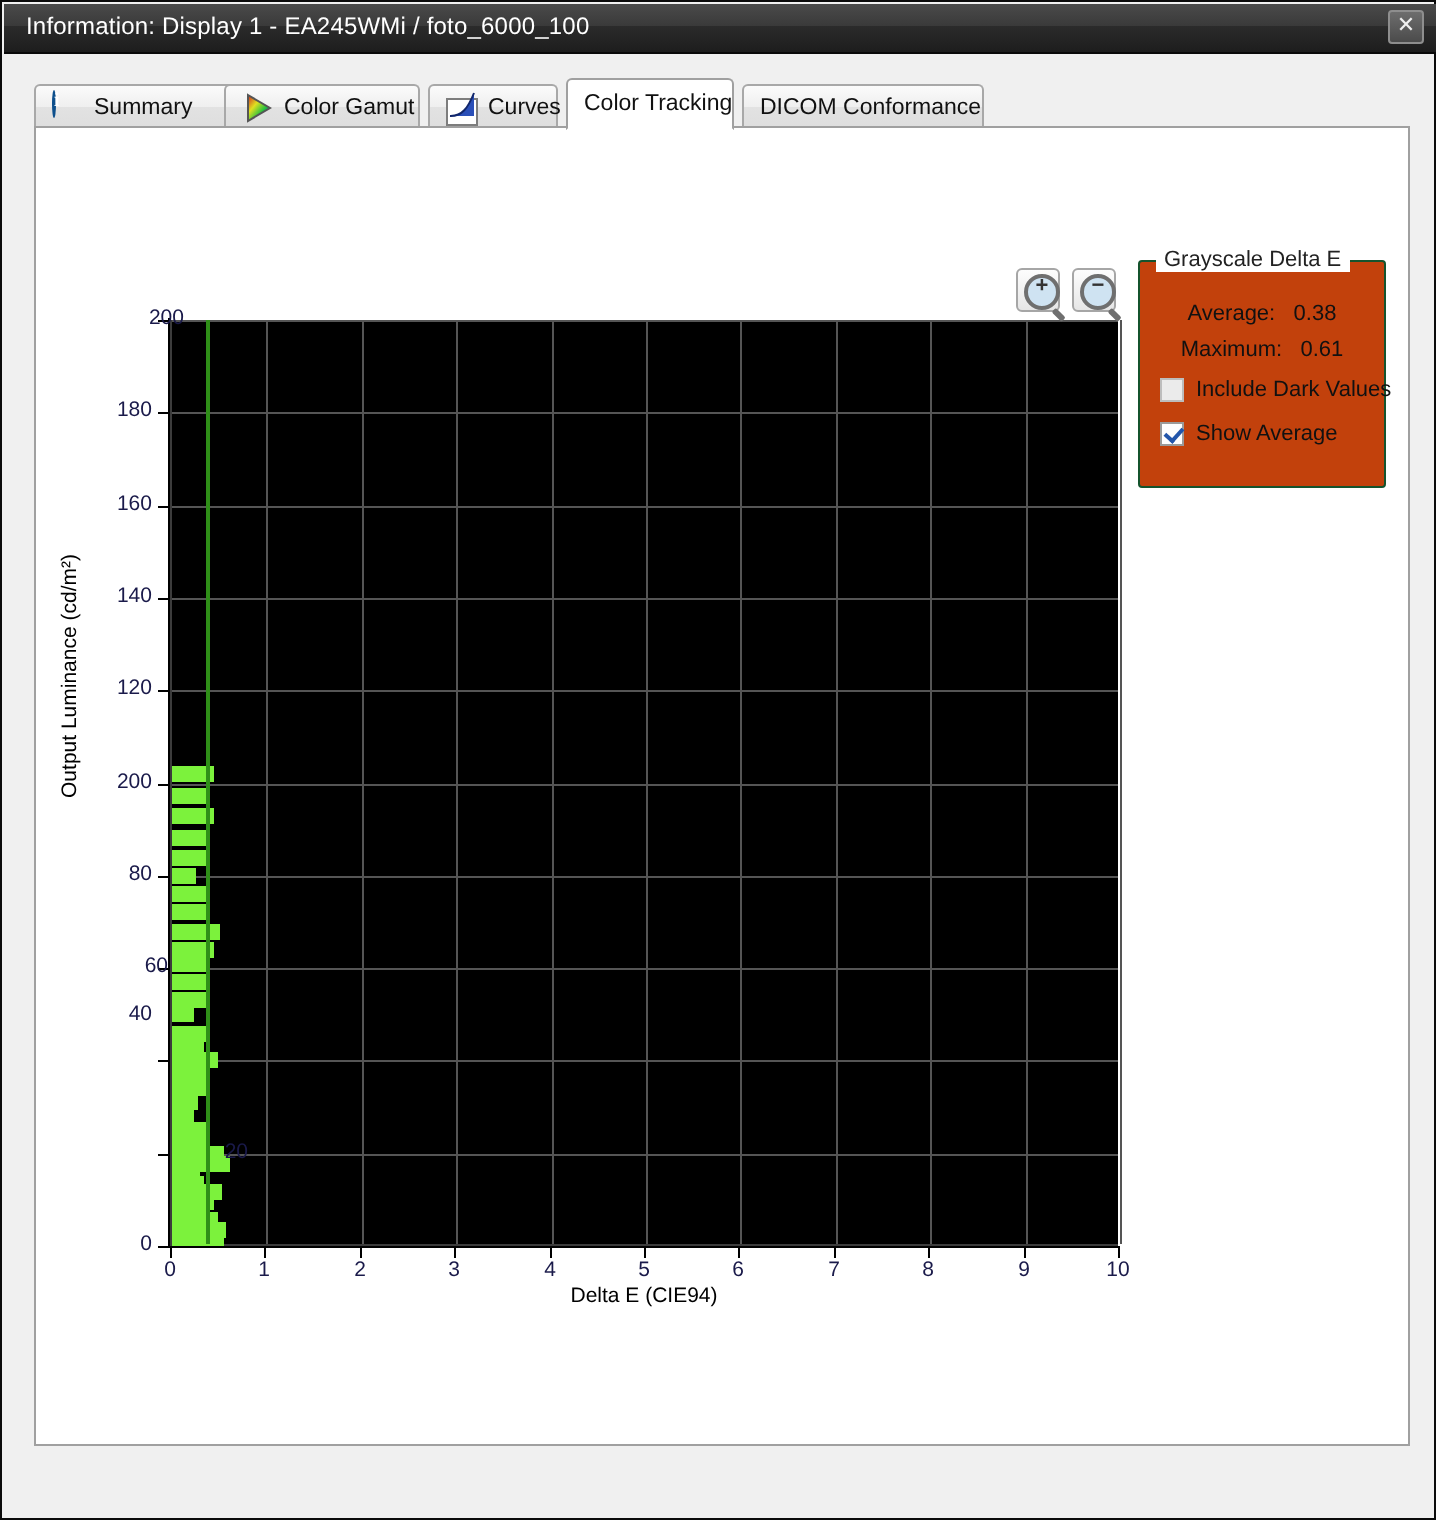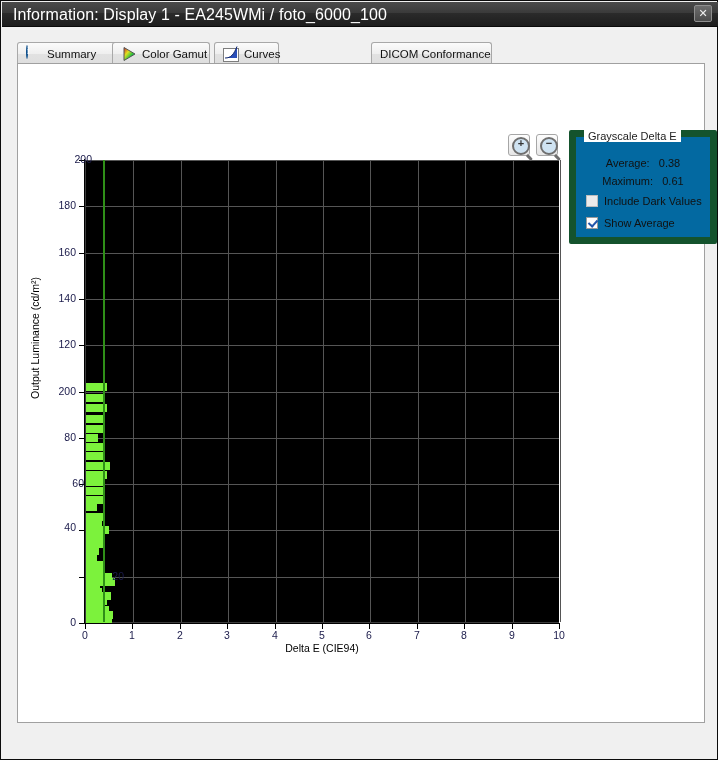--- a/index.html
+++ b/index.html
@@ -17,21 +17,21 @@
     border:1px solid #0b0b0b;
     background:#f0f0f0;
   }
   #titlebar{
     position:absolute;left:1px;top:1px;width:716px;height:24px;
     background:linear-gradient(to bottom,#4a4a4a 0%,#3a3a3a 45%,#2b2b2b 46%,#1d1d1d 100%);
     border-bottom:1px solid #0a0a0a;
   }
   #title-text{
     position:absolute;left:11px;top:4px;
-    color:#ffffff;font-size:16px;letter-spacing:.1px;
+    color:#ffffff;font-size:12px;letter-spacing:.1px;
     white-space:nowrap;
   }
   #close-btn{
     position:absolute;right:6px;top:3px;width:18px;height:17px;
     box-sizing:border-box;
     background:linear-gradient(to bottom,#6d6d6d,#4b4b4b);
     border:1px solid #8e8e8e;border-radius:2px;
     cursor:pointer;
   }
   #close-btn .x{
@@ -134,24 +134,24 @@
   .mag{position:absolute;left:3px;top:2px;width:14px;height:14px;
        border:2px solid #6f6f6f;border-radius:50%;background:#cfe3f2;}
   .mag:after{content:"";position:absolute;right:-5px;bottom:-5px;
        width:7px;height:2.5px;background:#6f6f6f;transform:rotate(45deg);
        border-radius:1px;}
   .magsign{position:absolute;left:0;top:-3px;width:100%;text-align:center;
        font-size:11px;color:#333;font-weight:bold;line-height:14px;}
 
   
   #sidepanel{
-    position:absolute;left:551px;top:66px;width:148px;height:114px;
-    box-sizing:border-box;
-    border:7px solid #14532d;border-radius:2px;
-    background:#0369a1;
+    position:absolute;left:551px;top:66px;width:124px;height:114px;
+    box-sizing:border-box;
+    border:1px solid #14532d;border-radius:2px;
+    background:#c2410c;
   }
   #sidepanel .legend{
     position:absolute;left:8px;top:-7px;background:#fff;padding:0 4px;
     font-size:11px;color:#222;white-space:nowrap;
   }
   .statrow{
     position:absolute;left:0;width:100%;text-align:center;font-size:11px;color:#111;
   }
   .chkrow{
     position:absolute;left:10px;display:flex;align-items:center;cursor:pointer;
@@ -200,20 +200,23 @@
               <polygon points="3,1.5 14,8 3,14.5" fill="url(#gg)" stroke="#555" stroke-width="1"></polygon>
             </svg></span>
           <span class="tlabel">Color Gamut</span>
         </div>
         <div class="tab" style="left: 197px; width: 65px;">
           <span class="ticon"><span class="icon-curves"><svg width="14" height="13" viewBox="0 0 14 13">
                 <path d="M1 12 C7 12.2 10 8 13 0.5 L13 12 Z" fill="#2a4fb8"></path>
                 <path d="M1 12 C7 12.2 10 8 13 0.5" stroke="#11266b" fill="none" stroke-width="1"></path>
               </svg></span></span>
           <span class="tlabel">Curves</span>
+        </div>
+        <div class="tab active" style="left: 266px; width: 84px;">
+          <span class="tlabel">Color Tracking</span>
         </div>
         <div class="tab" style="left: 354px; width: 121px;">
           <span class="tlabel">DICOM Conformance</span>
         </div>
       </div>
 
     <div id="tabpanel">
 
       <div id="chart-wrap">
         <div id="plot">
@@ -275,21 +278,21 @@
           </div>
         <div class="axis-line-y"></div>
         <div class="axis-line-x"></div>
         <div id="ylabel">Output Luminance (cd/m²)</div>
         <div id="xlabel">Delta E (CIE94)</div>
       <div class="tick-y" style="top: 559px;"></div>
           <div class="lbl-y" style="left: 0px; width: 58px; top: 552px;">0</div>
           <div class="tick-y" style="top: 513px;"></div>
           <div class="lbl-y" style="left: 0px; width: 58px; top: 506px; margin-left: 48px;">20</div>
           <div class="tick-y" style="top: 466px;"></div>
-          <div class="lbl-y" style="left: 0px; width: 58px; top: 457px;">40</div>
+          <div class="lbl-y" style="left: 0px; width: 58px; top: 437px;">40</div>
           <div class="tick-y" style="top: 420px;"></div>
           <div class="lbl-y" style="left: 0px; width: 66px; top: 413px;">60</div>
           <div class="tick-y" style="top: 374px;"></div>
           <div class="lbl-y" style="left: 0px; width: 58px; top: 367px;">80</div>
           <div class="tick-y" style="top: 328px;"></div>
           <div class="lbl-y" style="left: 0px; width: 58px; top: 321px;">200</div>
           <div class="tick-y" style="top: 281px;"></div>
           <div class="lbl-y" style="left: 0px; width: 58px; top: 274px;">120</div>
           <div class="tick-y" style="top: 235px;"></div>
           <div class="lbl-y" style="left: 0px; width: 58px; top: 228px;">140</div>

